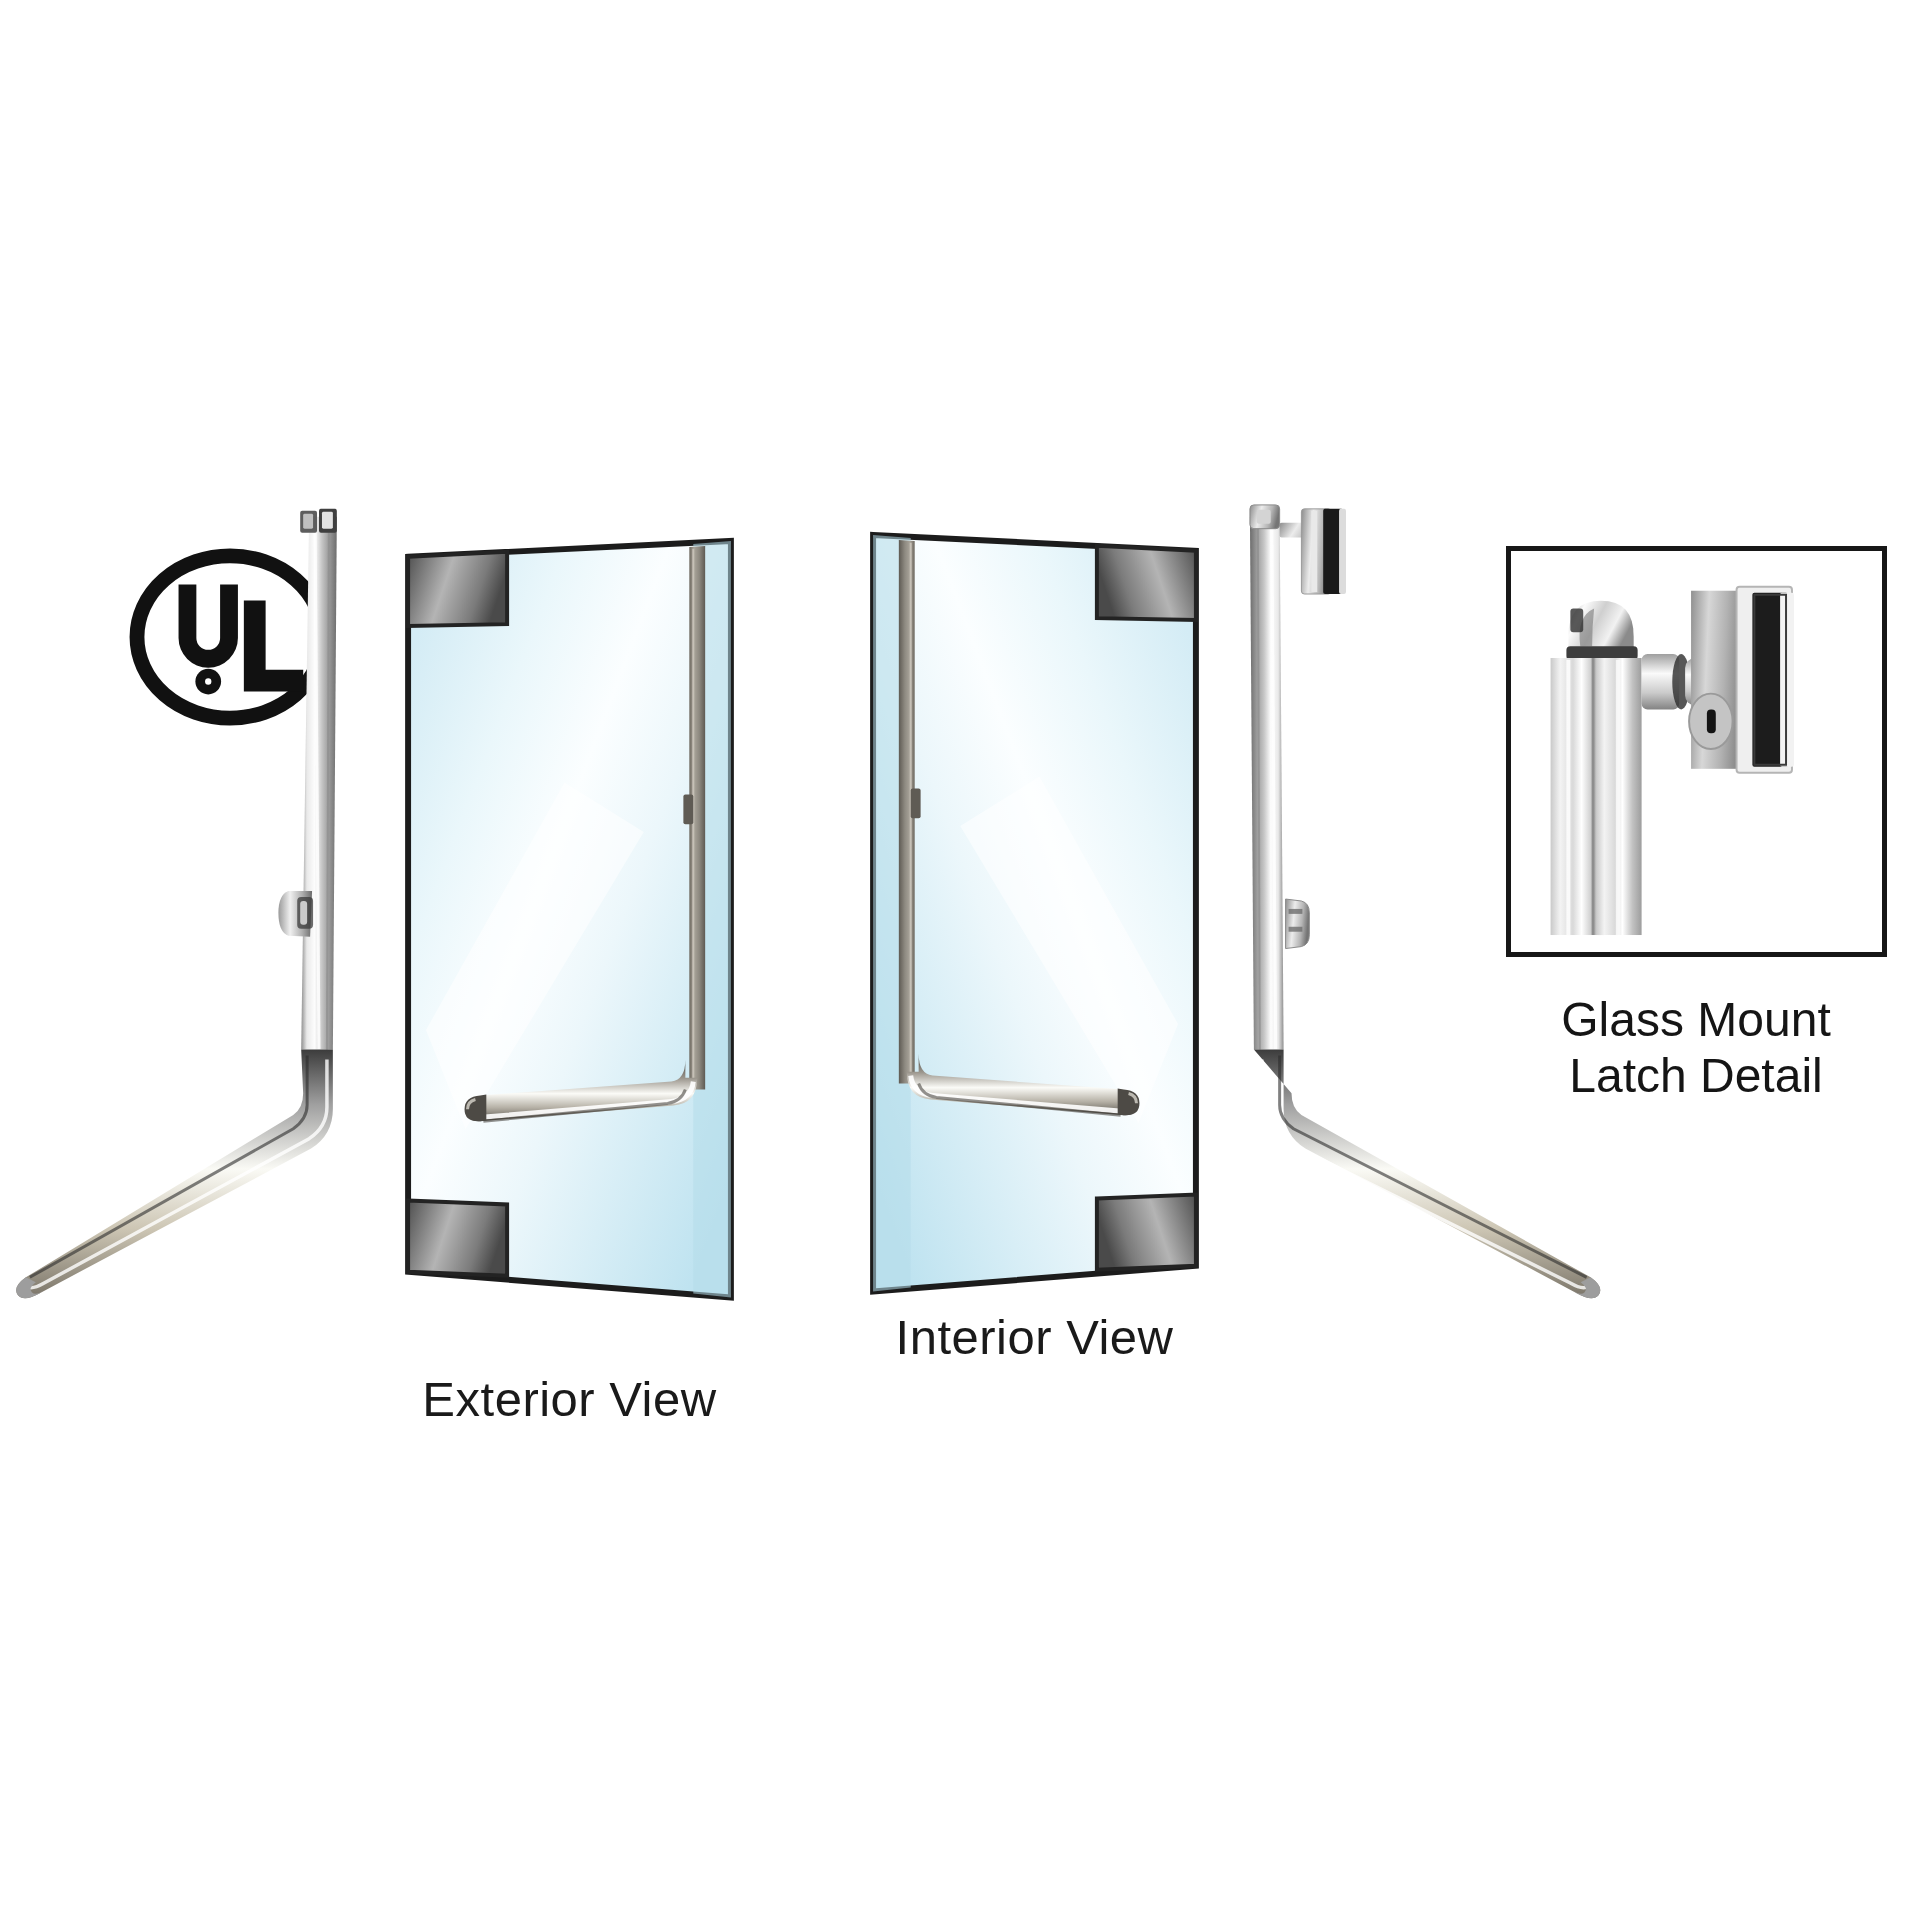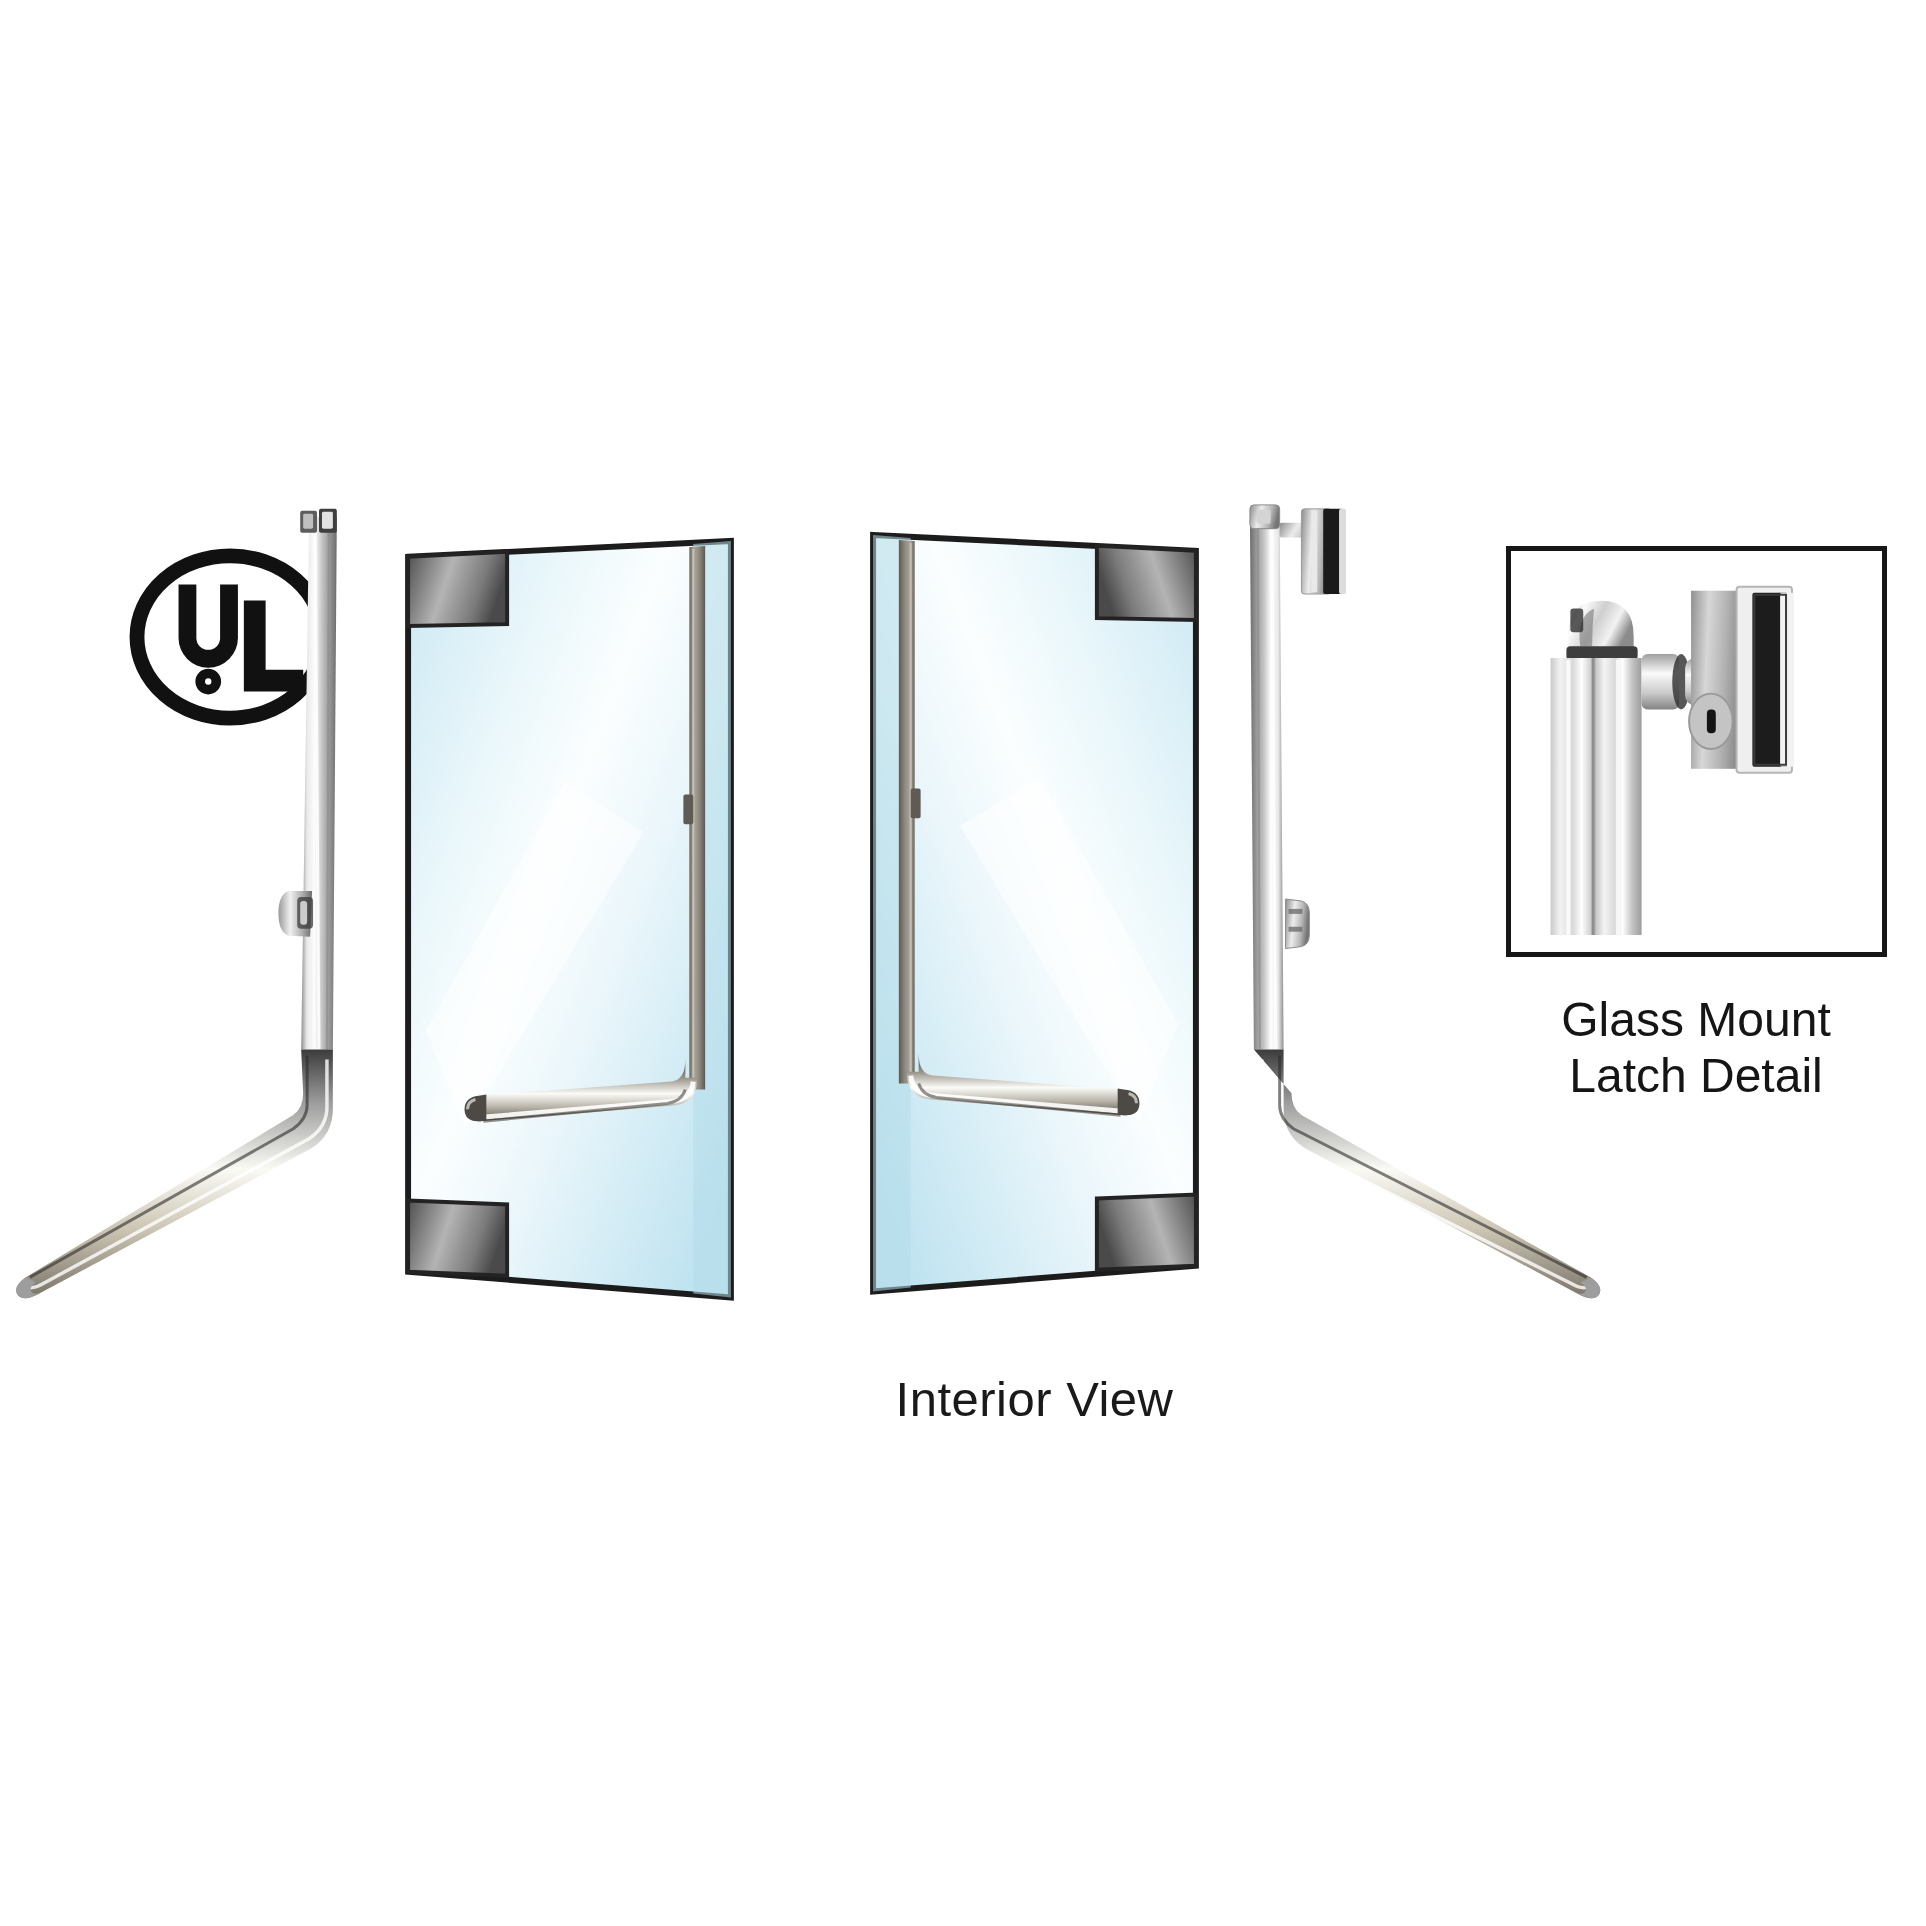--- a/index.html
+++ b/index.html
@@ -312,22 +312,23 @@
 
       <path d="M26 560 L56 560 L56 620 q0 26 22 40 L352 806 q16 9 22 2
                q6 -8 -8 -18 L74 626 q-10 -7 -10 -22 Z" fill="url(#chromeDiagR)"></path>
       <path d="M34 570 L34 618 q0 20 18 32 L346 796 q12 7 18 3" stroke="#ffffff" stroke-width="3.5" fill="none" opacity="0.8"></path>
       <path d="M52 566 L52 616 q0 14 14 24 L362 790" stroke="#2b2b2b" stroke-width="3" fill="none" opacity="0.6"></path>
 
       <path d="M352 806 q16 9 22 2 q6 -8 -8 -18 l-10 5 q8 6 4 10 q-4 4 -12 -2 z" fill="#9d9d9d"></path>
     </svg>
   </div>
 
-
-  <div class="view-label" style="left:861px; top:1371px; width:347px;">Interior View</div>
+  <div class="view-label" style="left:396px; top:1371px; width:347px;">Exterior View</div>
+
+  <div class="view-label" style="left:861px; top:1309px; width:347px;">Interior View</div>
 
   <div class="detail-panel">
     <svg viewBox="0 0 375 405" xmlns="http://www.w3.org/2000/svg">
       <defs>
         <linearGradient id="postG" x1="0" y1="0" x2="1" y2="0">
           <stop offset="0%" stop-color="#c9c9c9"></stop>
           <stop offset="18%" stop-color="#f3f3f3"></stop>
           <stop offset="42%" stop-color="#d9d9d9"></stop>
           <stop offset="58%" stop-color="#ffffff"></stop>
           <stop offset="80%" stop-color="#c2c2c2"></stop>

